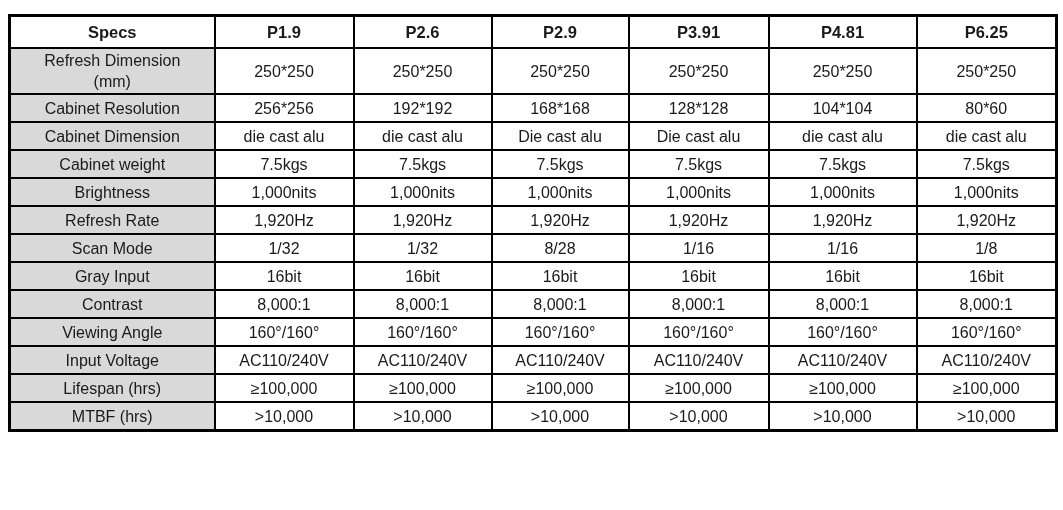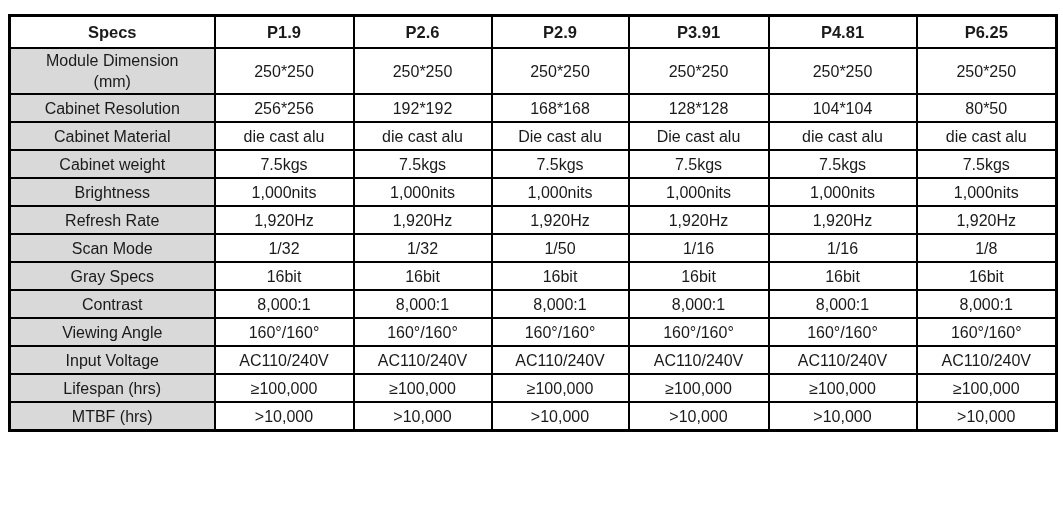--- a/index.html
+++ b/index.html
@@ -80,40 +80,40 @@
           <th>P1.9</th>
           <th>P2.6</th>
           <th>P2.9</th>
           <th>P3.91</th>
           <th>P4.81</th>
           <th>P6.25</th>
         </tr>
     </thead>
     <tbody>
         <tr>
-          <td class="label-cell">Module Dimension
+          <td class="label-cell">Refresh Dimension
 (mm)</td>
           <td class="value-cell">250*250</td>
           <td class="value-cell">250*250</td>
           <td class="value-cell">250*250</td>
           <td class="value-cell">250*250</td>
           <td class="value-cell">250*250</td>
           <td class="value-cell">250*250</td>
         </tr>
         <tr>
           <td class="label-cell">Cabinet Resolution</td>
           <td class="value-cell">256*256</td>
           <td class="value-cell">192*192</td>
           <td class="value-cell">168*168</td>
           <td class="value-cell">128*128</td>
           <td class="value-cell">104*104</td>
-          <td class="value-cell">80*50</td>
-        </tr>
-        <tr>
-          <td class="label-cell">Cabinet Material</td>
+          <td class="value-cell">80*60</td>
+        </tr>
+        <tr>
+          <td class="label-cell">Cabinet Dimension</td>
           <td class="value-cell">die cast alu</td>
           <td class="value-cell">die cast alu</td>
           <td class="value-cell">Die cast alu</td>
           <td class="value-cell">Die cast alu</td>
           <td class="value-cell">die cast alu</td>
           <td class="value-cell">die cast alu</td>
         </tr>
         <tr>
           <td class="label-cell">Cabinet weight</td>
           <td class="value-cell">7.5kgs</td>
@@ -138,27 +138,27 @@
           <td class="value-cell">1,920Hz</td>
           <td class="value-cell">1,920Hz</td>
           <td class="value-cell">1,920Hz</td>
           <td class="value-cell">1,920Hz</td>
           <td class="value-cell">1,920Hz</td>
         </tr>
         <tr>
           <td class="label-cell">Scan Mode</td>
           <td class="value-cell">1/32</td>
           <td class="value-cell">1/32</td>
-          <td class="value-cell">1/50</td>
+          <td class="value-cell">8/28</td>
           <td class="value-cell">1/16</td>
           <td class="value-cell">1/16</td>
           <td class="value-cell">1/8</td>
         </tr>
         <tr>
-          <td class="label-cell">Gray Specs</td>
+          <td class="label-cell">Gray Input</td>
           <td class="value-cell">16bit</td>
           <td class="value-cell">16bit</td>
           <td class="value-cell">16bit</td>
           <td class="value-cell">16bit</td>
           <td class="value-cell">16bit</td>
           <td class="value-cell">16bit</td>
         </tr>
         <tr>
           <td class="label-cell">Contrast</td>
           <td class="value-cell">8,000:1</td>

